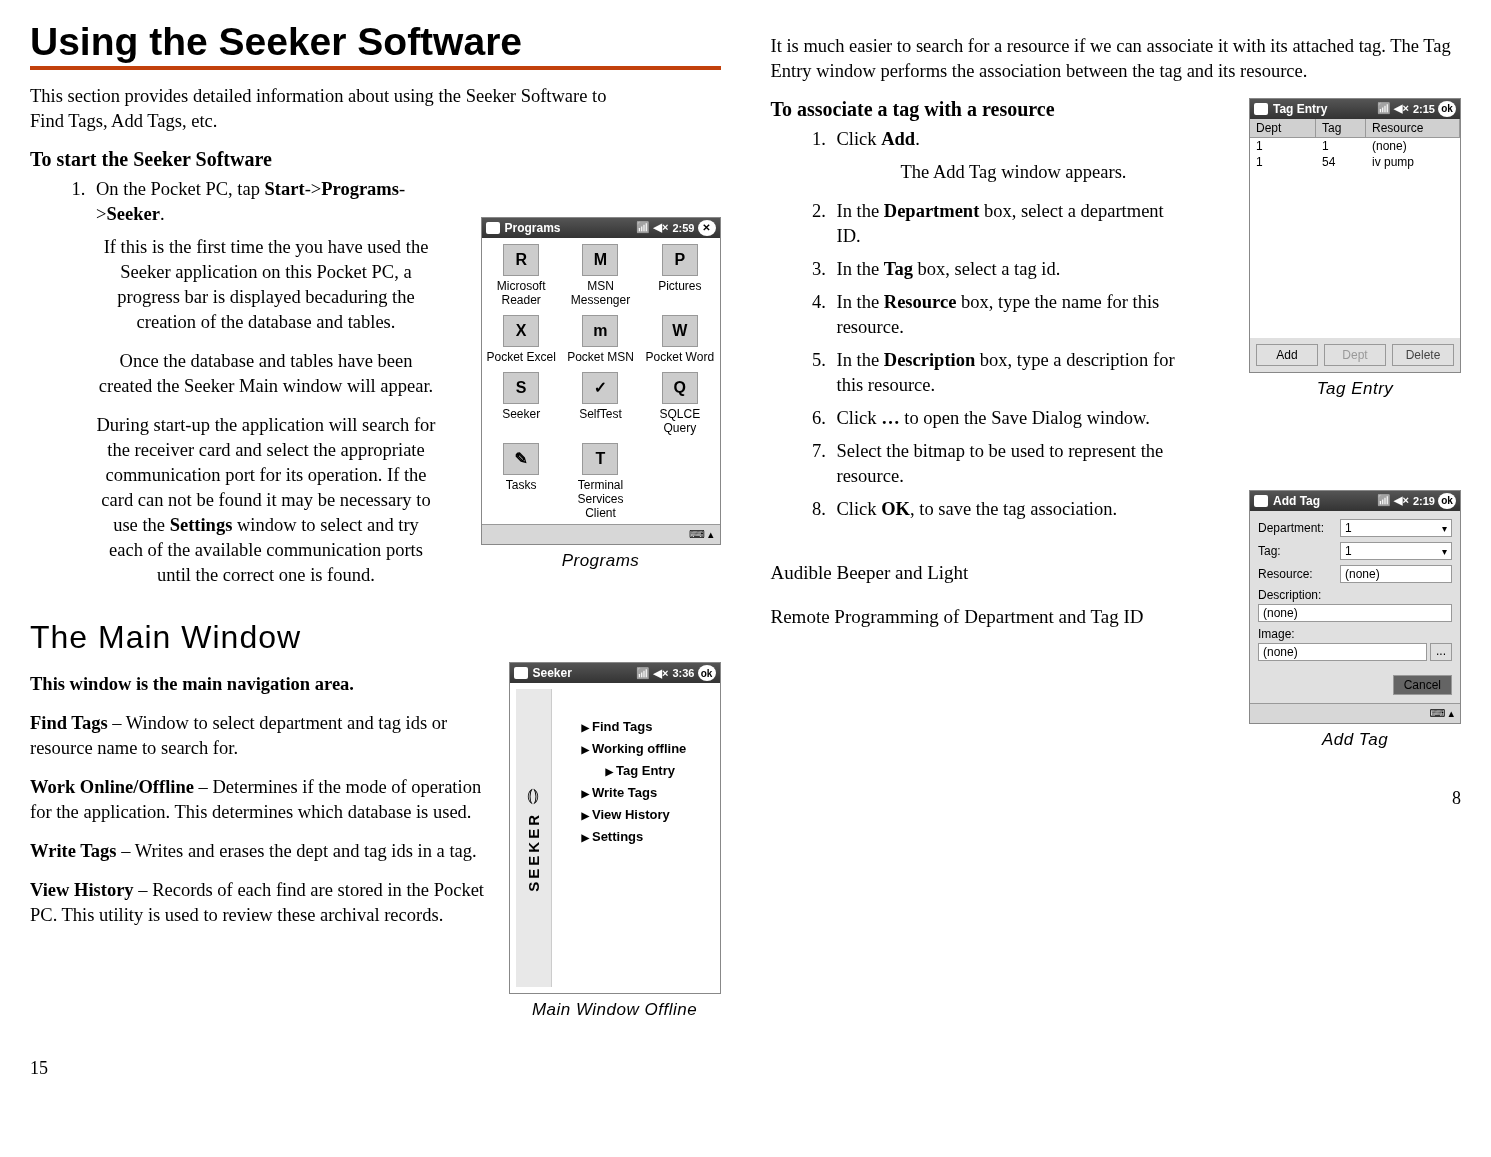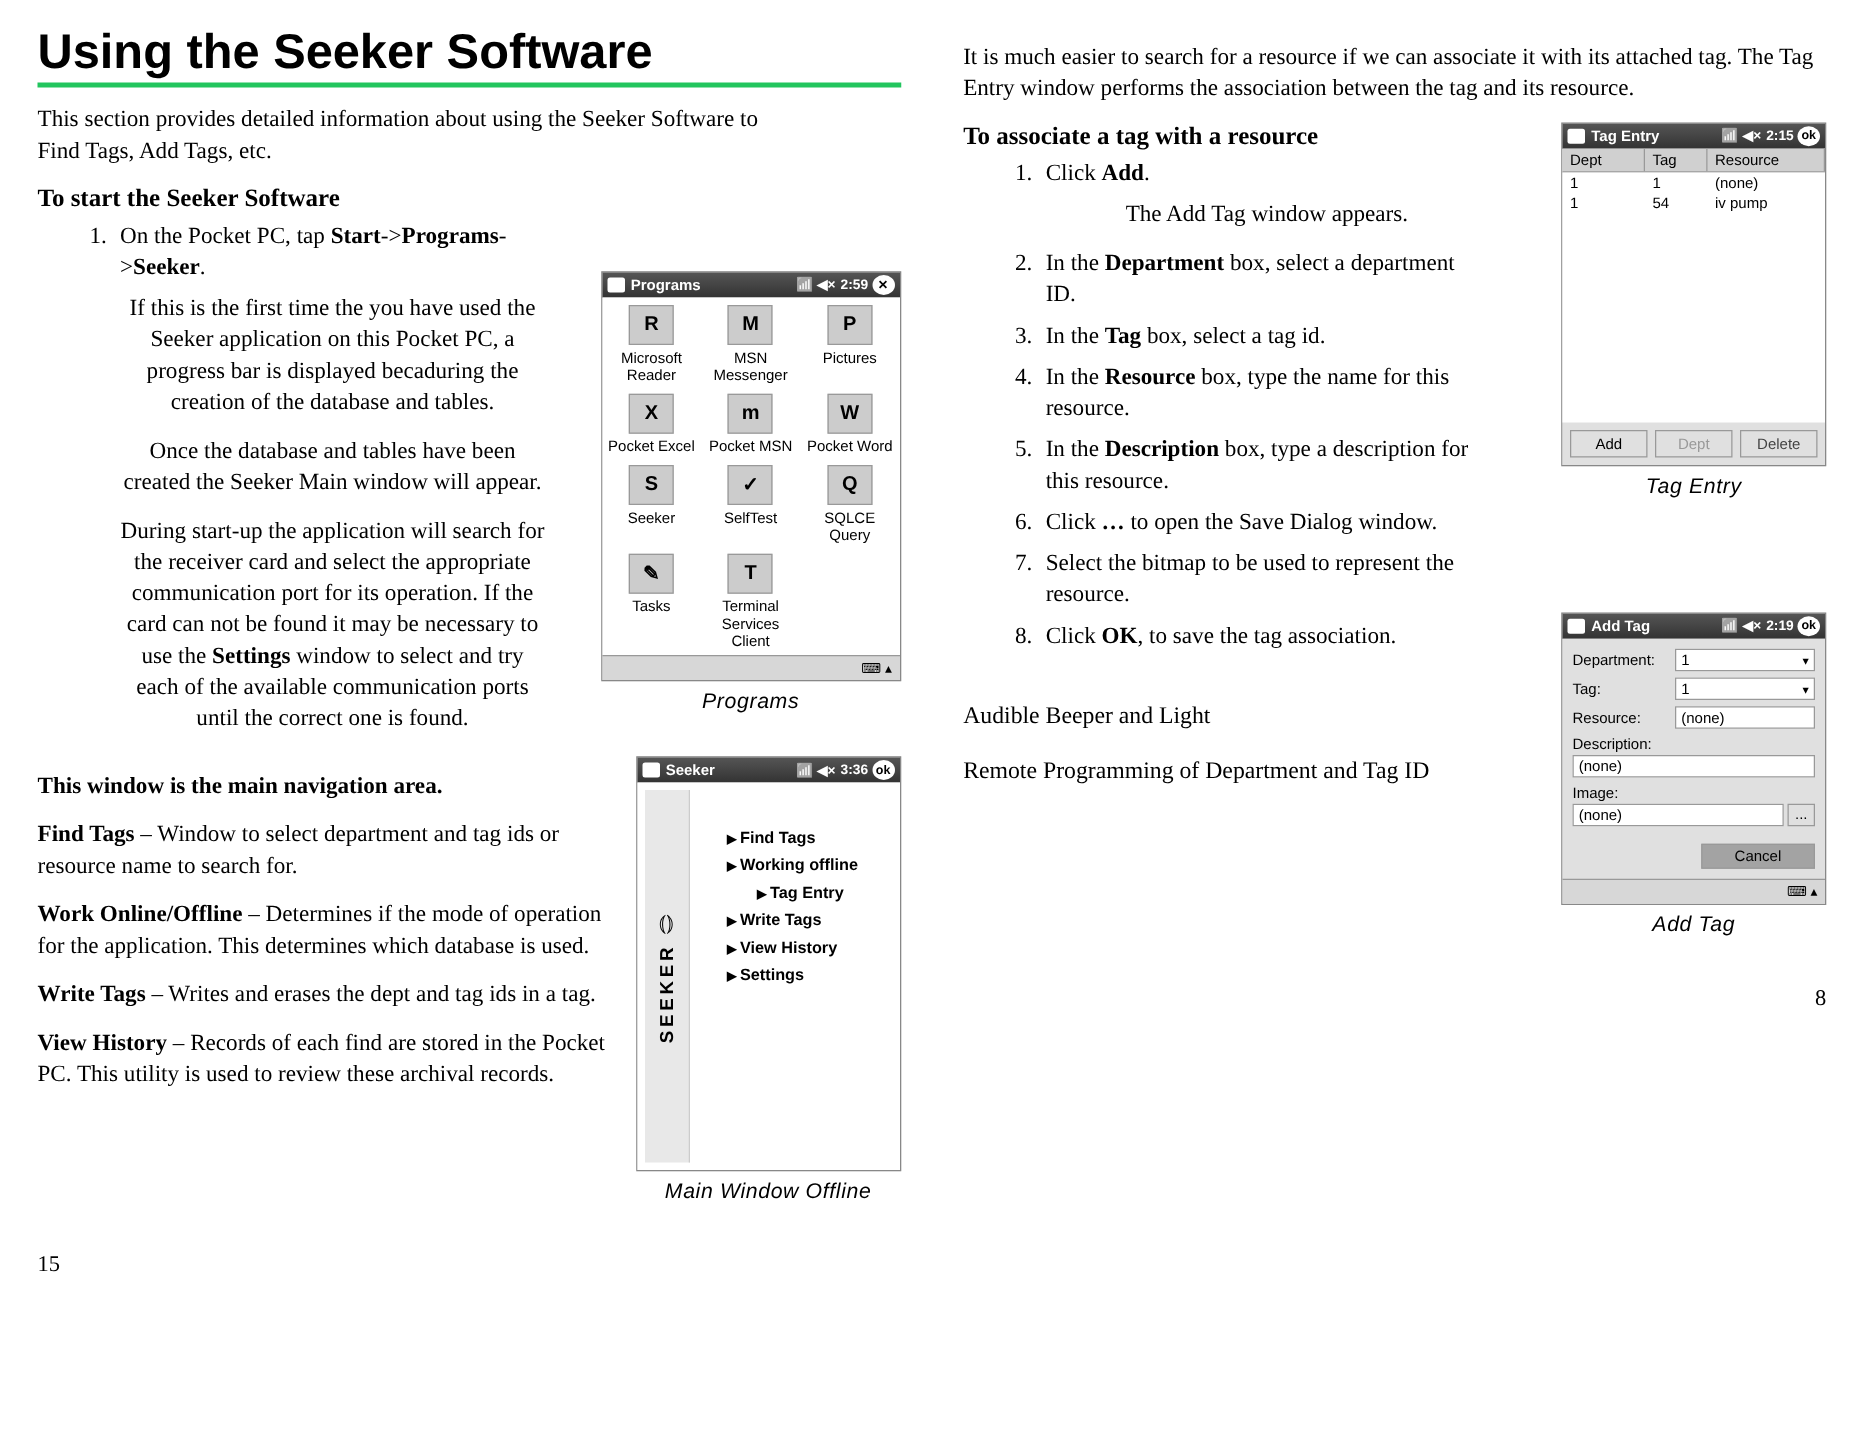--- a/index.html
+++ b/index.html
@@ -11,21 +11,21 @@
     color: #000;
     background: #fff;
   }
   .columns { display: flex; gap: 50px; }
   .col { flex: 1; min-width: 0; }
   h1.page-title {
     font-family: Arial, Helvetica, sans-serif;
     font-size: 39px;
     font-weight: bold;
     margin: 0 0 6px 0;
-    border-bottom: 4px solid #22c55e;
+    border-bottom: 4px solid #c2410c;
     padding-bottom: 2px;
     letter-spacing: 0px;
   }
   h2.section-title {
     font-family: Arial, Helvetica, sans-serif;
     font-size: 32px;
     font-weight: normal;
     margin: 18px 0 2px 0;
     letter-spacing: 1px;
   }
@@ -114,21 +114,21 @@
   .te-buttons button { flex:1; font-size:12px; padding:3px 0; background:#e0e0e0;border:1px solid #999; }
 
   
   .addtag-body { background:#e0e0e0; padding:8px; font-size:12px; }
   .at-field { display:flex; align-items:center; margin-bottom:5px; }
   .at-field label { width:82px; }
   .at-field .ctrl { flex:1; background:#fff;border:1px solid #999;padding:1px 4px; font-size:12px; display:flex; justify-content:space-between; align-items:center;}
   .at-field .ctrl .dd::after{content:"▾";font-size:10px;}
   .at-field .browse { width:22px; text-align:center; margin-left:3px; background:#e0e0e0;border:1px solid #999; }
   .at-cancel { display:flex; justify-content:flex-end; margin-top:14px; }
-  .at-cancel button { padding:2px 26px; font-size:12px; background:#a3a3a3;border:1px solid #999;}
+  .at-cancel button { padding:2px 10px; font-size:12px; background:#15803d;border:1px solid #999;}
 
   .float-r { float:right; margin:0 0 8px 14px; }
   .w240 { width:240px; }
   .w212 { width:212px; }
   .clear { clear:both; }
   .term { font-weight: bold; }
 </style>
 </head>
 <body>
 
@@ -208,20 +208,21 @@
           <p>Once the database and tables have been created the Seeker Main window will appear.</p>
           <p>
             <span>During start-up the application will search for the receiver card and select the appropriate communication port for its operation.  If the card can not be found it may be necessary to use the </span><b>Settings</b><span> window to select and try each of the available communication ports until the correct one is found.</span>
           </p>
         </div>
       </li>
     </ol>
 
     <div class="clear"></div>
 
+    <h2 class="section-title">The Main Window</h2>
 
     <div class="float-r w212" style="margin-top:4px;">
       <div class="ppc">
         <div class="ppc-titlebar">
           <span class="flag"></span>
           <span>Seeker</span>
           <span class="spacer"></span>
           <span class="sig">📶 ◀×</span>
           <span class="sig">3:36</span>
           <span class="ok">ok</span>

